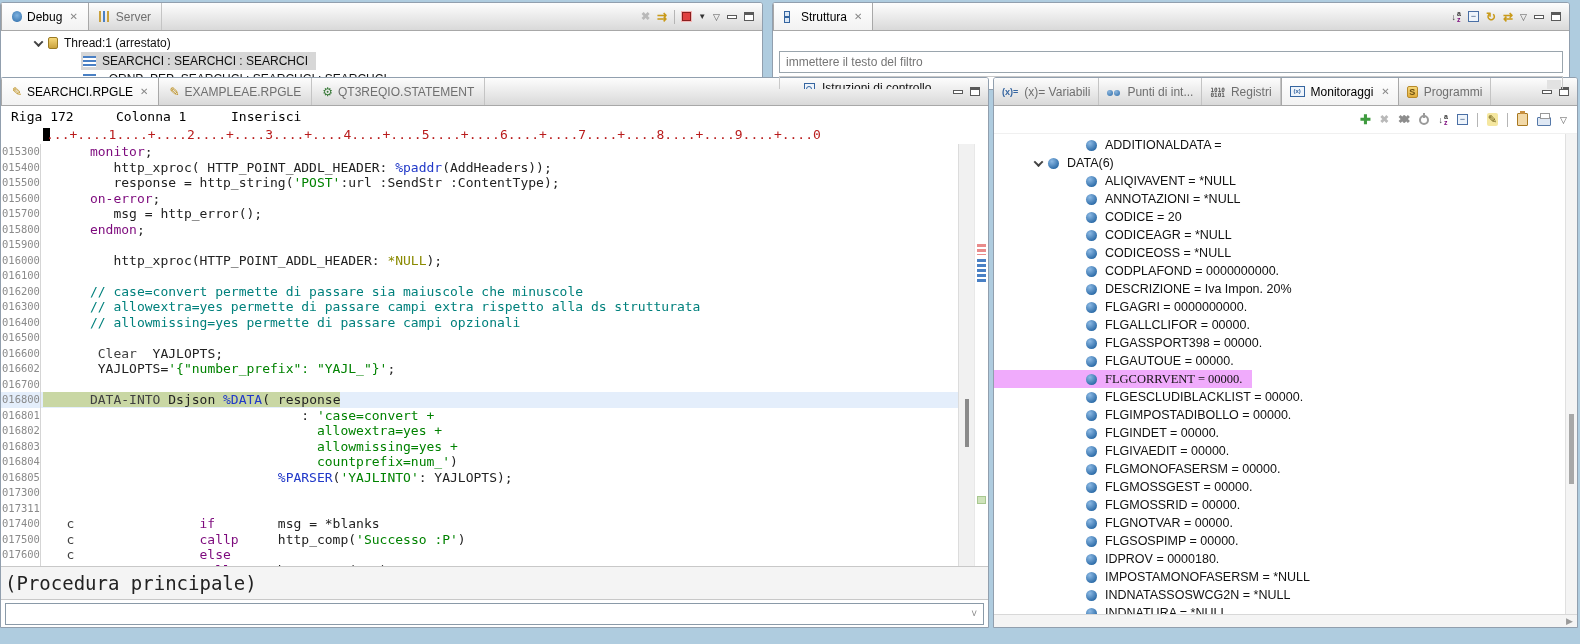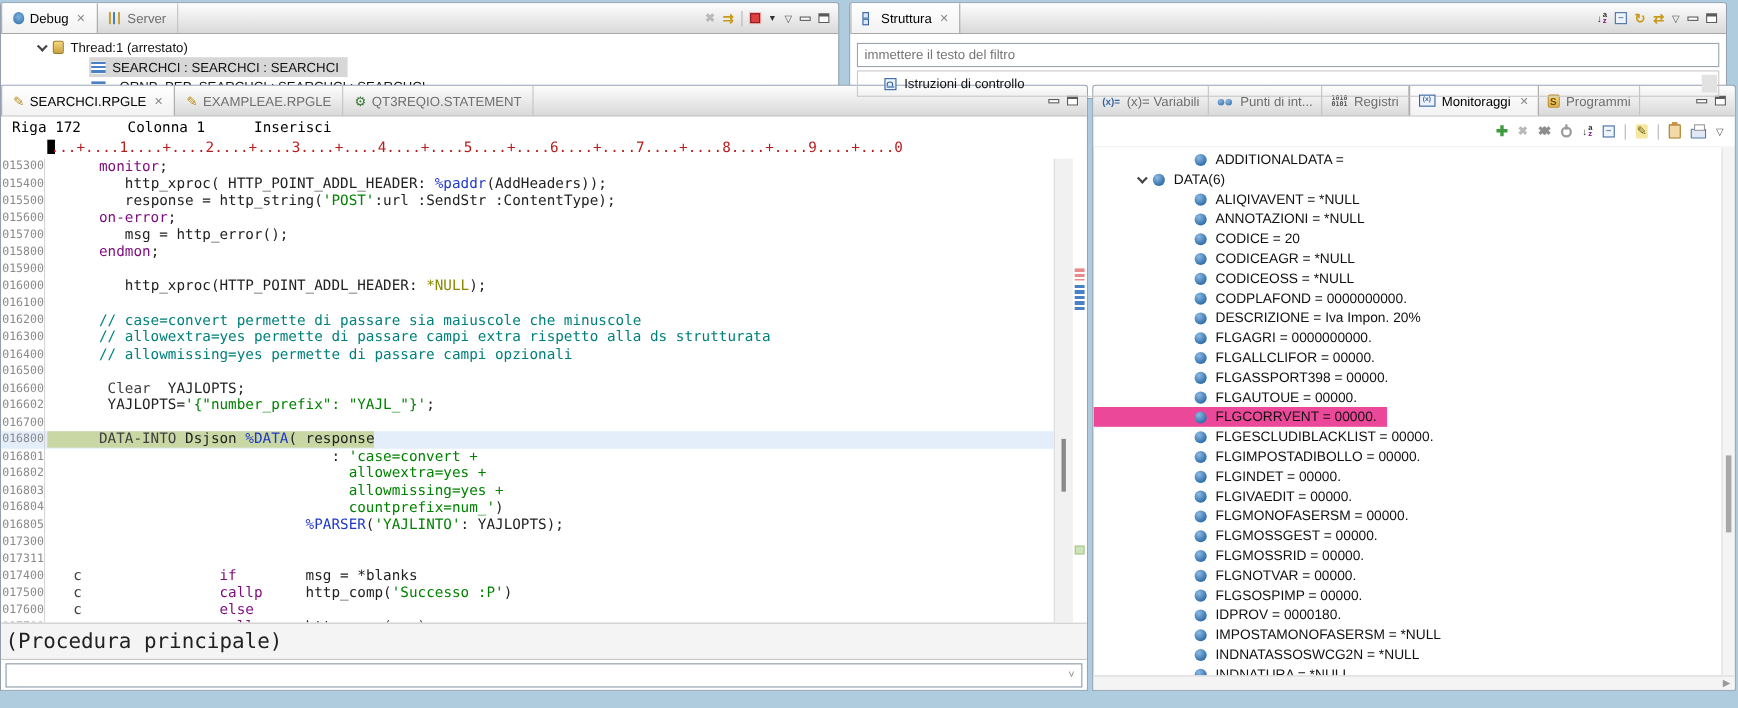--- a/index.html
+++ b/index.html
@@ -68,21 +68,21 @@
   .sphere { width:11px; height:11px; border-radius:50%; background:radial-gradient(circle at 35% 30%, #8cb9e4, #2d6ca8 75%); flex:none; }
 
   
   .debug-body { flex:1; background:#fff; padding-top:3px; overflow:hidden; }
   .tree-row { display:flex; align-items:center; gap:6px; height:18px; font-size:12px; color:#111; }
   .thread-row { padding-left:34px; }
   .frame-row { padding-left:2px; margin-left:80px; width:max-content; padding-right:8px; }
   .frame-row.selected { background:#d7d7d7; }
 
   
-  .struct-body { flex:1; background:#fff; padding:8px 6px 0 6px; }
+  .struct-body { flex:1; background:#fff; padding:20px 6px 0 6px; }
   .filter-input { width:100%; height:22px; border:1px solid #9aa5ad; padding:0 6px; color:#8a8a8a; font-size:12px; font-family:"Liberation Sans",sans-serif; background:#fff; }
   .struct-list { margin-top:3px; border:1px solid #c9c9c9; height:24px; display:flex; align-items:center; position:relative; }
   .struct-item { display:flex; align-items:center; gap:7px; padding-left:24px; font-size:12px; color:#111; flex:1; }
   .struct-scroll { width:14px; height:16px; background:#e2e2e2; margin-right:1px; }
 
   
   .ed-status { height:21px; font-family:"DejaVu Sans Mono",monospace; font-size:13px; color:#000; display:flex; align-items:center; background:#fff; flex:none; }
   .ed-status span { display:inline-block; }
   .st-riga { margin-left:10px; width:105px; }
   .st-col { width:115px; }
@@ -111,21 +111,21 @@
   
   .watch-tabbar { height:28px; }
   .watch-tabbar .tab { padding:0 8px; gap:6px; }
   .watch-toolbar { height:28px; background:#fff; display:flex; align-items:center; justify-content:flex-end; gap:9px; padding:0 10px; border-bottom:1px solid #f0f0f0; flex:none; }
   .watch-main { flex:1; display:flex; overflow:hidden; }
   .watch-list { flex:1; overflow:hidden; padding-top:2px; }
   .witem { display:flex; align-items:center; gap:8px; height:18px; font-size:12.5px; color:#111; width:max-content; padding-right:10px;text-align:right; }
   .witem.parent { padding-left:58px; }
   .witem.child { padding-left:92px; }
   .witem .chev { margin-right:-2px; margin-left:-17px; }
-  .witem.selected { background:#ec4899; }
+  .witem.selected { background:#f0abfc;font-family:Liberation Serif, serif; }
   .watch-vscroll { width:12px; background:#f4f4f4; border-left:1px solid #e0e0e0; position:relative; flex:none; }
   .watch-vthumb { position:absolute; left:3px; top:280px; width:5px; height:70px; background:#a8a8a8; }
   .watch-hscroll { height:13px; background:#f4f4f4; border-top:1px solid #d8d8d8; display:flex; align-items:center; justify-content:flex-end; padding-right:4px; color:#9a9a9a; font-size:9px; flex:none; }
 </style>
 </head>
 <body>
 
 <div class="top-row">
 
   <section class="panel debug-panel">

